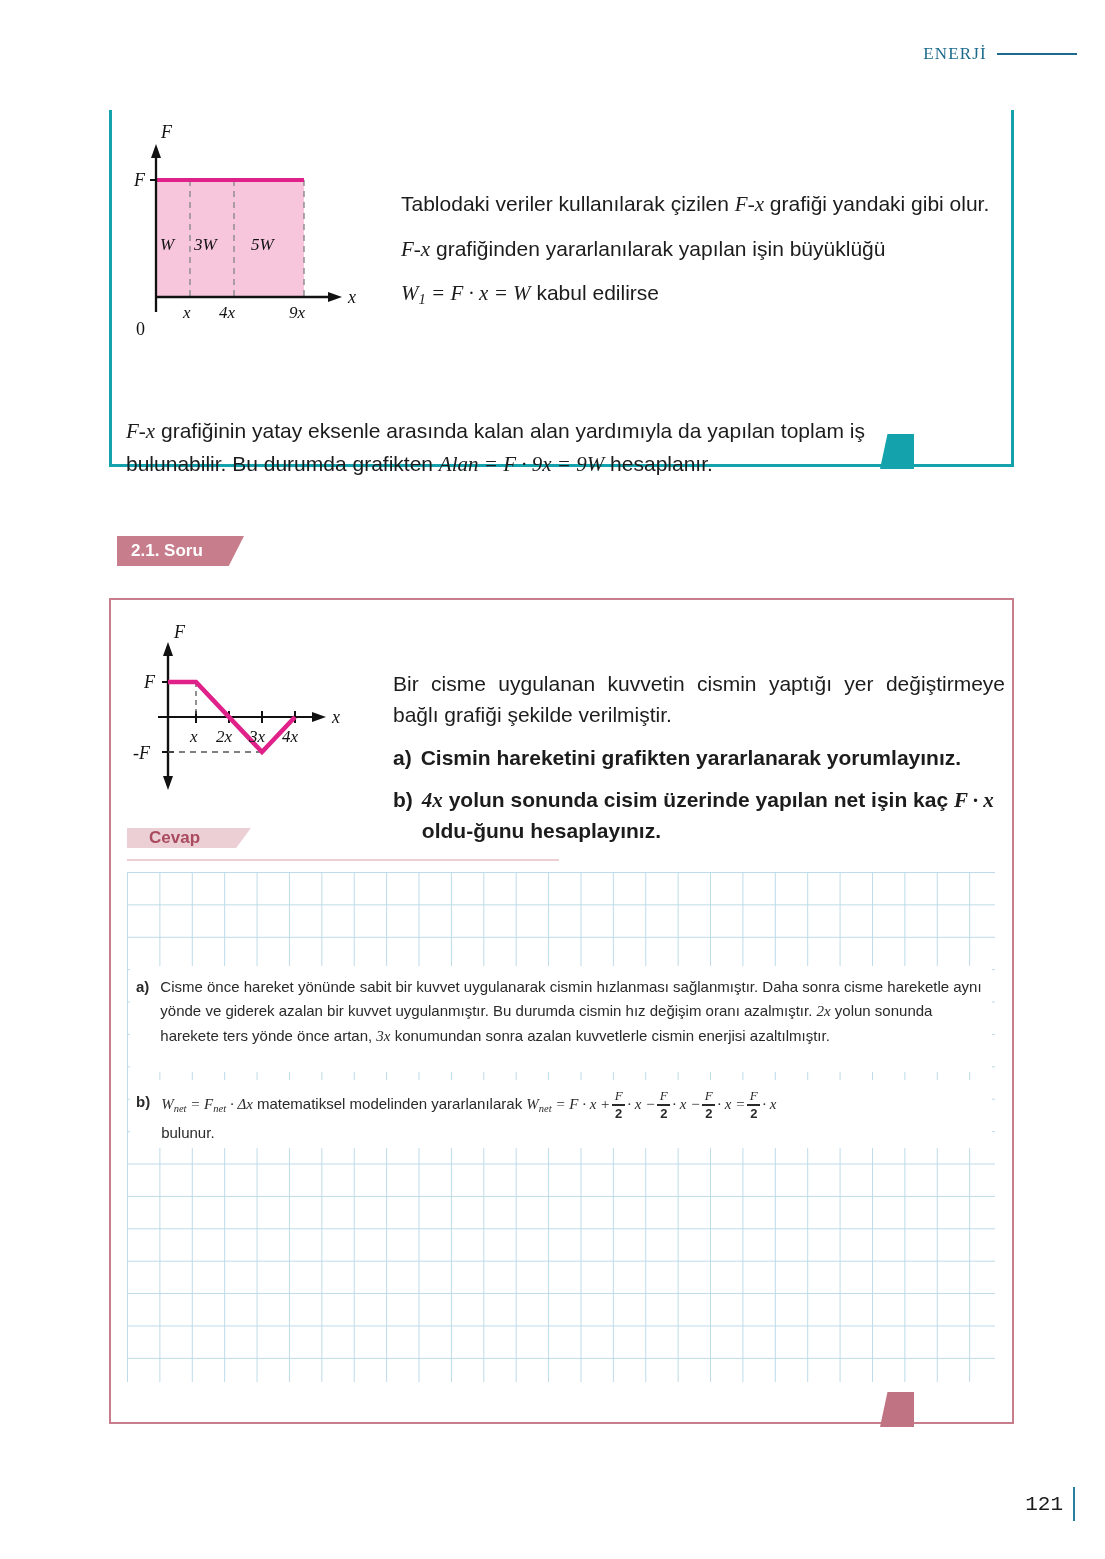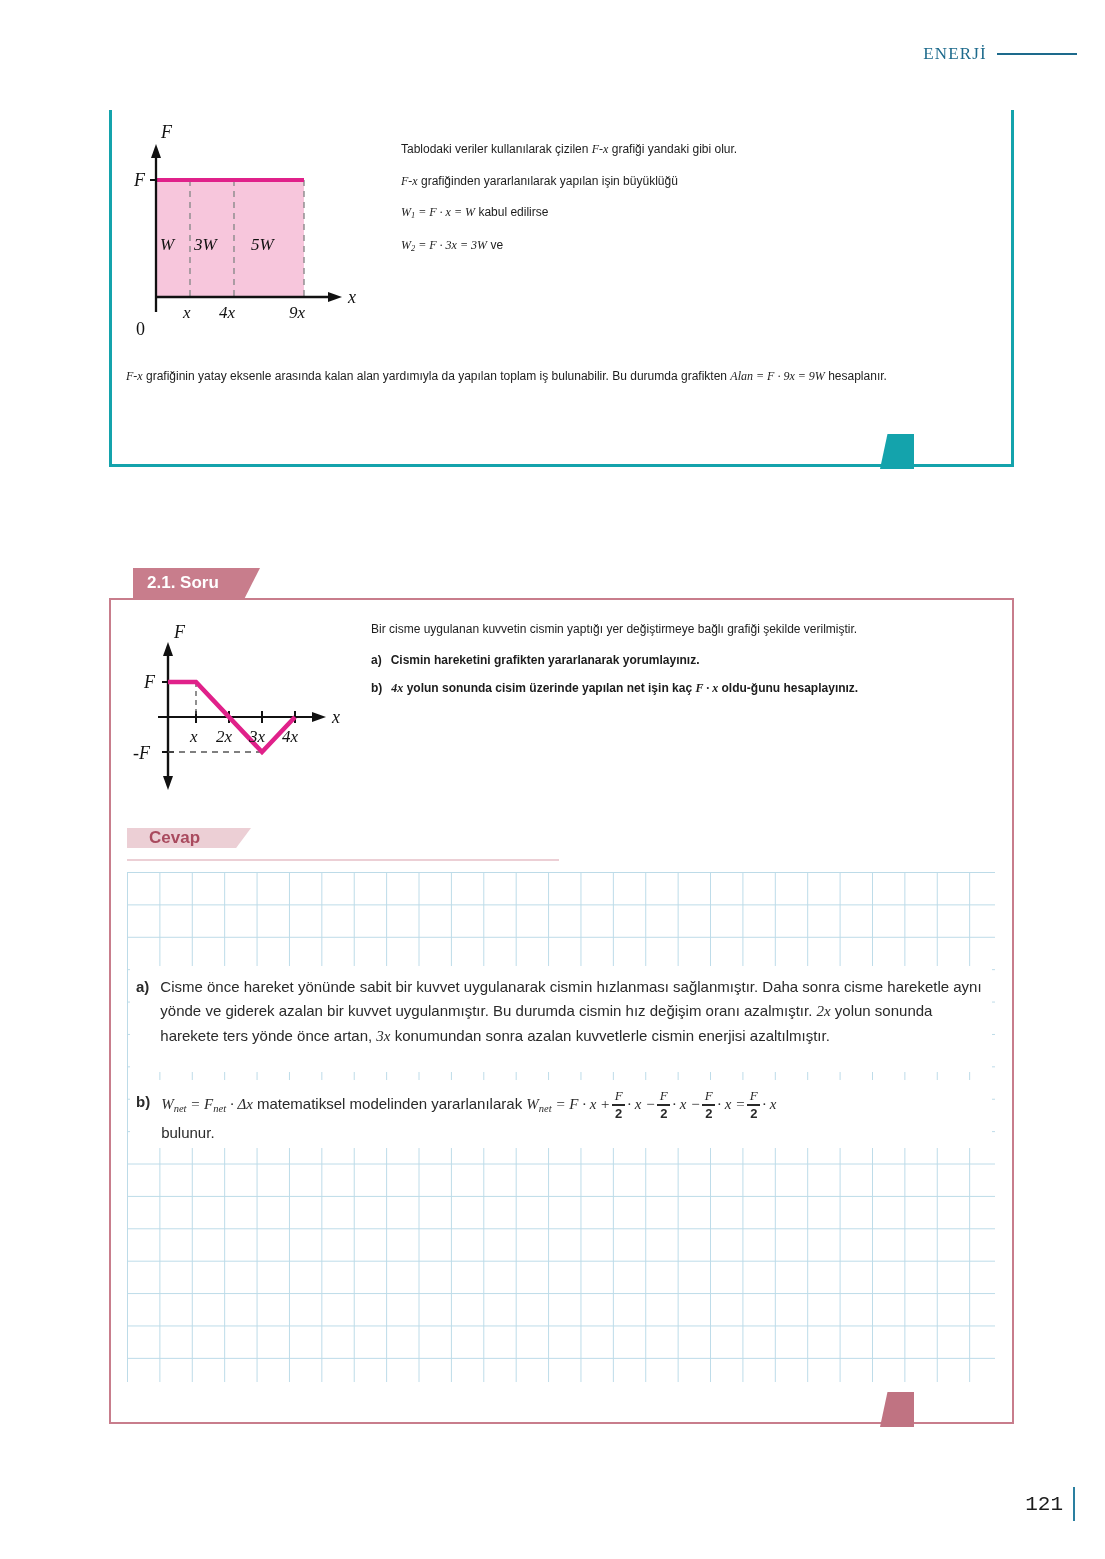--- a/index.html
+++ b/index.html
@@ -88,24 +88,23 @@
     font-weight: bold;
     font-size: 17px;
     display: flex;
     align-items: center;
     padding-left: 14px;
     box-sizing: border-box;
     clip-path: polygon(0% 0%, 100% 0%, 88% 100%, 0% 100%);
   }
   .tab-soru {
     left: 117px;
-    top: 568px;
+    top: 536px;
     width: 127px;
     height: 30px;
-    margin-left: 16px;
   }
   .tab-cevap {
     left: 127px;
     top: 828px;
     width: 124px;
     height: 20px;
     background: #eccfd5;
     color: #a94a5e;
     font-size: 17px;
     padding-left: 22px;
@@ -115,23 +114,24 @@
     left: 127px;
     top: 859px;
     width: 432px;
     height: 2px;
     background: #eccfd5;
   }
 
   
   .txt {
     position: absolute;
-    font-size: 12px;
+    font-size: 21px;
     line-height: 1.46;
     color: #1c1c1c;
+    margin-top: 48px;
   }
   .serif-math {
     font-family: "Liberation Serif", serif;
     font-style: italic;
   }
   .mathrm { font-family: "Liberation Serif", serif; font-style: italic; }
   .sub {
     font-size: 0.70em;
     vertical-align: -0.28em;
     font-style: italic;
@@ -157,21 +157,21 @@
   .fig1 {
     position: absolute;
     left: 126px;
     top: 122px;
     width: 240px;
     height: 218px;
   }
 
   
   #q-text {
-    left: 371px;
+    left: 393px;
     top: 621px;
     width: 612px;
   }
   #q-text p { margin: 0 0 13px 0; }
   #q-text .just { text-align: justify; }
   #q-text .bold { font-weight: bold; }
   #q-text .item {
     display: flex;
     gap: 9px;
     font-weight: bold;
@@ -326,23 +326,20 @@
 
 <div class="txt" id="intro-lines">
   <div class="ln">
     <span>Tablodaki veriler kullanılarak çizilen </span><span class="serif-math">F-x</span><span> grafiği yandaki gibi olur.</span>
   </div>
   <div class="ln">
     <span class="serif-math">F-x</span><span> grafiğinden yararlanılarak yapılan işin büyüklüğü</span>
   </div>
   <div class="ln">
     <span class="mathrm"><span>W</span><span class="sub">1</span><span> = F · x = W</span></span><span>  kabul edilirse</span>
-  </div>
-  <div class="ln">
-    <span class="mathrm"><span>W</span><span class="sub">2</span><span> = F · 3x = 3W</span></span><span>  ve</span>
   </div>
 </div>
 
 <div class="txt" id="bottom-para">
   <span class="serif-math">F-x</span><span> grafiğinin yatay eksenle arasında kalan alan yardımıyla da yapılan toplam iş bulunabilir. Bu durumda grafikten </span><span class="serif-math">Alan = F · 9x = 9W</span><span> hesaplanır.</span>
 </div>
 
 <div class="tab tab-soru">
   <span>2.1. Soru</span>
 </div>

